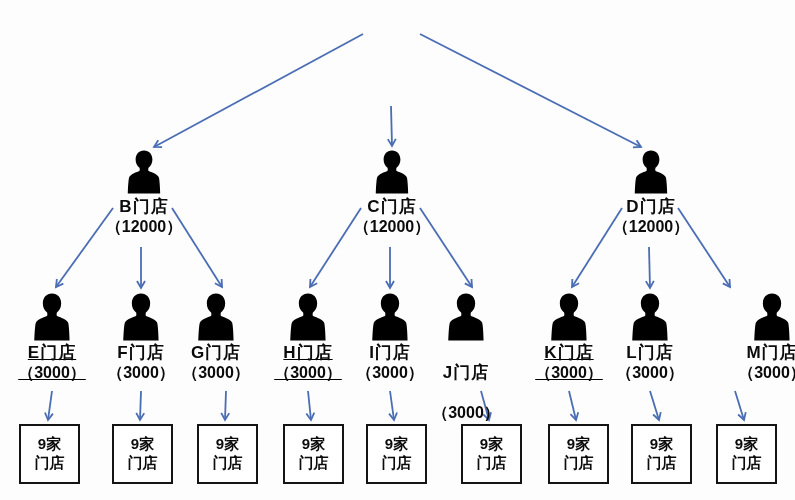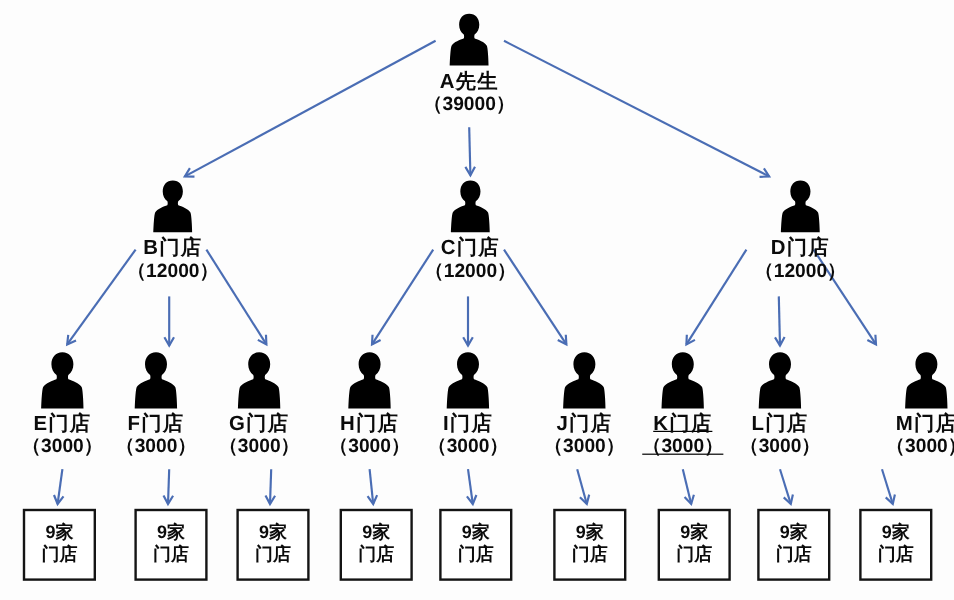--- a/index.html
+++ b/index.html
@@ -53,86 +53,79 @@
     <line class="connector" x1="141" y1="391" x2="140" y2="420" marker-end="url(#ah)"></line>
     <line class="connector" x1="226" y1="391" x2="225" y2="420" marker-end="url(#ah)"></line>
     <line class="connector" x1="308" y1="391" x2="311" y2="420" marker-end="url(#ah)"></line>
     <line class="connector" x1="390" y1="391" x2="394" y2="420" marker-end="url(#ah)"></line>
     <line class="connector" x1="481" y1="391" x2="489" y2="420" marker-end="url(#ah)"></line>
     <line class="connector" x1="569" y1="391" x2="576" y2="420" marker-end="url(#ah)"></line>
     <line class="connector" x1="650" y1="391" x2="659" y2="420" marker-end="url(#ah)"></line>
     <line class="connector" x1="735" y1="391" x2="744" y2="420" marker-end="url(#ah)"></line>
   </svg>
 
-  <div class="node lvl1">
-    <svg class="person" viewBox="0 0 40 44">
-        <path d="M20 0.5 C14.8 0.5 11.6 4.4 11.6 9.6 C11.6 13 13.1 16 15.5 17.8 C15.9 19.2 15.8 20.3 15.4 21.1 C12.8 22 6.8 24.1 5.3 27.1 C4.2 29.4 3.8 43.5 3.8 43.5 L36.2 43.5 C36.2 43.5 35.8 29.4 34.7 27.1 C33.2 24.1 27.2 22 24.6 21.1 C24.2 20.3 24.1 19.2 24.5 17.8 C26.9 16 28.4 13 28.4 9.6 C28.4 4.4 25.2 0.5 20 0.5 Z"></path>
-      </svg>
-    <div class="nlabel">A先生</div>
-    <div class="nvalue">（39000）</div>
-  </div>
 
   <div class="node lvl2" style="left:89px;">
     <svg class="person" viewBox="0 0 40 44">
         <path d="M20 0.5 C14.8 0.5 11.6 4.4 11.6 9.6 C11.6 13 13.1 16 15.5 17.8 C15.9 19.2 15.8 20.3 15.4 21.1 C12.8 22 6.8 24.1 5.3 27.1 C4.2 29.4 3.8 43.5 3.8 43.5 L36.2 43.5 C36.2 43.5 35.8 29.4 34.7 27.1 C33.2 24.1 27.2 22 24.6 21.1 C24.2 20.3 24.1 19.2 24.5 17.8 C26.9 16 28.4 13 28.4 9.6 C28.4 4.4 25.2 0.5 20 0.5 Z"></path>
       </svg>
     <div class="nlabel">B门店</div>
     <div class="nvalue">（12000）</div>
   </div>
   <div class="node lvl2" style="left:337px;align-items:center;">
     <svg class="person" viewBox="0 0 40 44">
         <path d="M20 0.5 C14.8 0.5 11.6 4.4 11.6 9.6 C11.6 13 13.1 16 15.5 17.8 C15.9 19.2 15.8 20.3 15.4 21.1 C12.8 22 6.8 24.1 5.3 27.1 C4.2 29.4 3.8 43.5 3.8 43.5 L36.2 43.5 C36.2 43.5 35.8 29.4 34.7 27.1 C33.2 24.1 27.2 22 24.6 21.1 C24.2 20.3 24.1 19.2 24.5 17.8 C26.9 16 28.4 13 28.4 9.6 C28.4 4.4 25.2 0.5 20 0.5 Z"></path>
       </svg>
     <div class="nlabel">C门店</div>
     <div class="nvalue">（12000）</div>
   </div>
-  <div class="node lvl2" style="left:612px;align-items:center;">
+  <div class="node lvl2" style="left:596px;align-items:center;">
     <svg class="person" viewBox="0 0 40 44">
         <path d="M20 0.5 C14.8 0.5 11.6 4.4 11.6 9.6 C11.6 13 13.1 16 15.5 17.8 C15.9 19.2 15.8 20.3 15.4 21.1 C12.8 22 6.8 24.1 5.3 27.1 C4.2 29.4 3.8 43.5 3.8 43.5 L36.2 43.5 C36.2 43.5 35.8 29.4 34.7 27.1 C33.2 24.1 27.2 22 24.6 21.1 C24.2 20.3 24.1 19.2 24.5 17.8 C26.9 16 28.4 13 28.4 9.6 C28.4 4.4 25.2 0.5 20 0.5 Z"></path>
       </svg>
     <div class="nlabel">D门店</div>
     <div class="nvalue">（12000）</div>
   </div>
 
-  <div class="node lvl3" style="left:4px;">
+  <div class="node lvl3" style="left:4px;text-decoration:underline;">
     <svg class="person" viewBox="0 0 40 44">
         <path d="M20 0.5 C14.8 0.5 11.6 4.4 11.6 9.6 C11.6 13 13.1 16 15.5 17.8 C15.9 19.2 15.8 20.3 15.4 21.1 C12.8 22 6.8 24.1 5.3 27.1 C4.2 29.4 3.8 43.5 3.8 43.5 L36.2 43.5 C36.2 43.5 35.8 29.4 34.7 27.1 C33.2 24.1 27.2 22 24.6 21.1 C24.2 20.3 24.1 19.2 24.5 17.8 C26.9 16 28.4 13 28.4 9.6 C28.4 4.4 25.2 0.5 20 0.5 Z"></path>
       </svg>
     <div class="nlabel">E门店</div>
     <div class="nvalue">（3000）</div>
   </div>
-  <div class="node lvl3" style="left:82px;">
+  <div class="node lvl3" style="left:93px;">
     <svg class="person" viewBox="0 0 40 44">
         <path d="M20 0.5 C14.8 0.5 11.6 4.4 11.6 9.6 C11.6 13 13.1 16 15.5 17.8 C15.9 19.2 15.8 20.3 15.4 21.1 C12.8 22 6.8 24.1 5.3 27.1 C4.2 29.4 3.8 43.5 3.8 43.5 L36.2 43.5 C36.2 43.5 35.8 29.4 34.7 27.1 C33.2 24.1 27.2 22 24.6 21.1 C24.2 20.3 24.1 19.2 24.5 17.8 C26.9 16 28.4 13 28.4 9.6 C28.4 4.4 25.2 0.5 20 0.5 Z"></path>
       </svg>
     <div class="nlabel">F门店</div>
     <div class="nvalue">（3000）</div>
   </div>
   <div class="node lvl3" style="left:168px;">
     <svg class="person" viewBox="0 0 40 44">
         <path d="M20 0.5 C14.8 0.5 11.6 4.4 11.6 9.6 C11.6 13 13.1 16 15.5 17.8 C15.9 19.2 15.8 20.3 15.4 21.1 C12.8 22 6.8 24.1 5.3 27.1 C4.2 29.4 3.8 43.5 3.8 43.5 L36.2 43.5 C36.2 43.5 35.8 29.4 34.7 27.1 C33.2 24.1 27.2 22 24.6 21.1 C24.2 20.3 24.1 19.2 24.5 17.8 C26.9 16 28.4 13 28.4 9.6 C28.4 4.4 25.2 0.5 20 0.5 Z"></path>
       </svg>
     <div class="nlabel">G门店</div>
     <div class="nvalue">（3000）</div>
   </div>
-  <div class="node lvl3" style="left:260px;">
+  <div class="node lvl3" style="left:260px;text-decoration:underline;">
     <svg class="person" viewBox="0 0 40 44">
         <path d="M20 0.5 C14.8 0.5 11.6 4.4 11.6 9.6 C11.6 13 13.1 16 15.5 17.8 C15.9 19.2 15.8 20.3 15.4 21.1 C12.8 22 6.8 24.1 5.3 27.1 C4.2 29.4 3.8 43.5 3.8 43.5 L36.2 43.5 C36.2 43.5 35.8 29.4 34.7 27.1 C33.2 24.1 27.2 22 24.6 21.1 C24.2 20.3 24.1 19.2 24.5 17.8 C26.9 16 28.4 13 28.4 9.6 C28.4 4.4 25.2 0.5 20 0.5 Z"></path>
       </svg>
     <div class="nlabel">H门店</div>
     <div class="nvalue">（3000）</div>
   </div>
   <div class="node lvl3" style="left:342px;justify-content:center;">
     <svg class="person" viewBox="0 0 40 44">
         <path d="M20 0.5 C14.8 0.5 11.6 4.4 11.6 9.6 C11.6 13 13.1 16 15.5 17.8 C15.9 19.2 15.8 20.3 15.4 21.1 C12.8 22 6.8 24.1 5.3 27.1 C4.2 29.4 3.8 43.5 3.8 43.5 L36.2 43.5 C36.2 43.5 35.8 29.4 34.7 27.1 C33.2 24.1 27.2 22 24.6 21.1 C24.2 20.3 24.1 19.2 24.5 17.8 C26.9 16 28.4 13 28.4 9.6 C28.4 4.4 25.2 0.5 20 0.5 Z"></path>
       </svg>
     <div class="nlabel">I门店</div>
     <div class="nvalue">（3000）</div>
   </div>
-  <div class="node lvl3" style="left:439px;">
+  <div class="node lvl3" style="left:418px;gap:20px;">
     <svg class="person" viewBox="0 0 40 44">
         <path d="M20 0.5 C14.8 0.5 11.6 4.4 11.6 9.6 C11.6 13 13.1 16 15.5 17.8 C15.9 19.2 15.8 20.3 15.4 21.1 C12.8 22 6.8 24.1 5.3 27.1 C4.2 29.4 3.8 43.5 3.8 43.5 L36.2 43.5 C36.2 43.5 35.8 29.4 34.7 27.1 C33.2 24.1 27.2 22 24.6 21.1 C24.2 20.3 24.1 19.2 24.5 17.8 C26.9 16 28.4 13 28.4 9.6 C28.4 4.4 25.2 0.5 20 0.5 Z"></path>
       </svg>
     <div class="nlabel">J门店</div>
     <div class="nvalue">（3000）</div>
   </div>
   <div class="node lvl3" style="left:521px;text-decoration:underline;">
     <svg class="person" viewBox="0 0 40 44">
         <path d="M20 0.5 C14.8 0.5 11.6 4.4 11.6 9.6 C11.6 13 13.1 16 15.5 17.8 C15.9 19.2 15.8 20.3 15.4 21.1 C12.8 22 6.8 24.1 5.3 27.1 C4.2 29.4 3.8 43.5 3.8 43.5 L36.2 43.5 C36.2 43.5 35.8 29.4 34.7 27.1 C33.2 24.1 27.2 22 24.6 21.1 C24.2 20.3 24.1 19.2 24.5 17.8 C26.9 16 28.4 13 28.4 9.6 C28.4 4.4 25.2 0.5 20 0.5 Z"></path>
       </svg>

